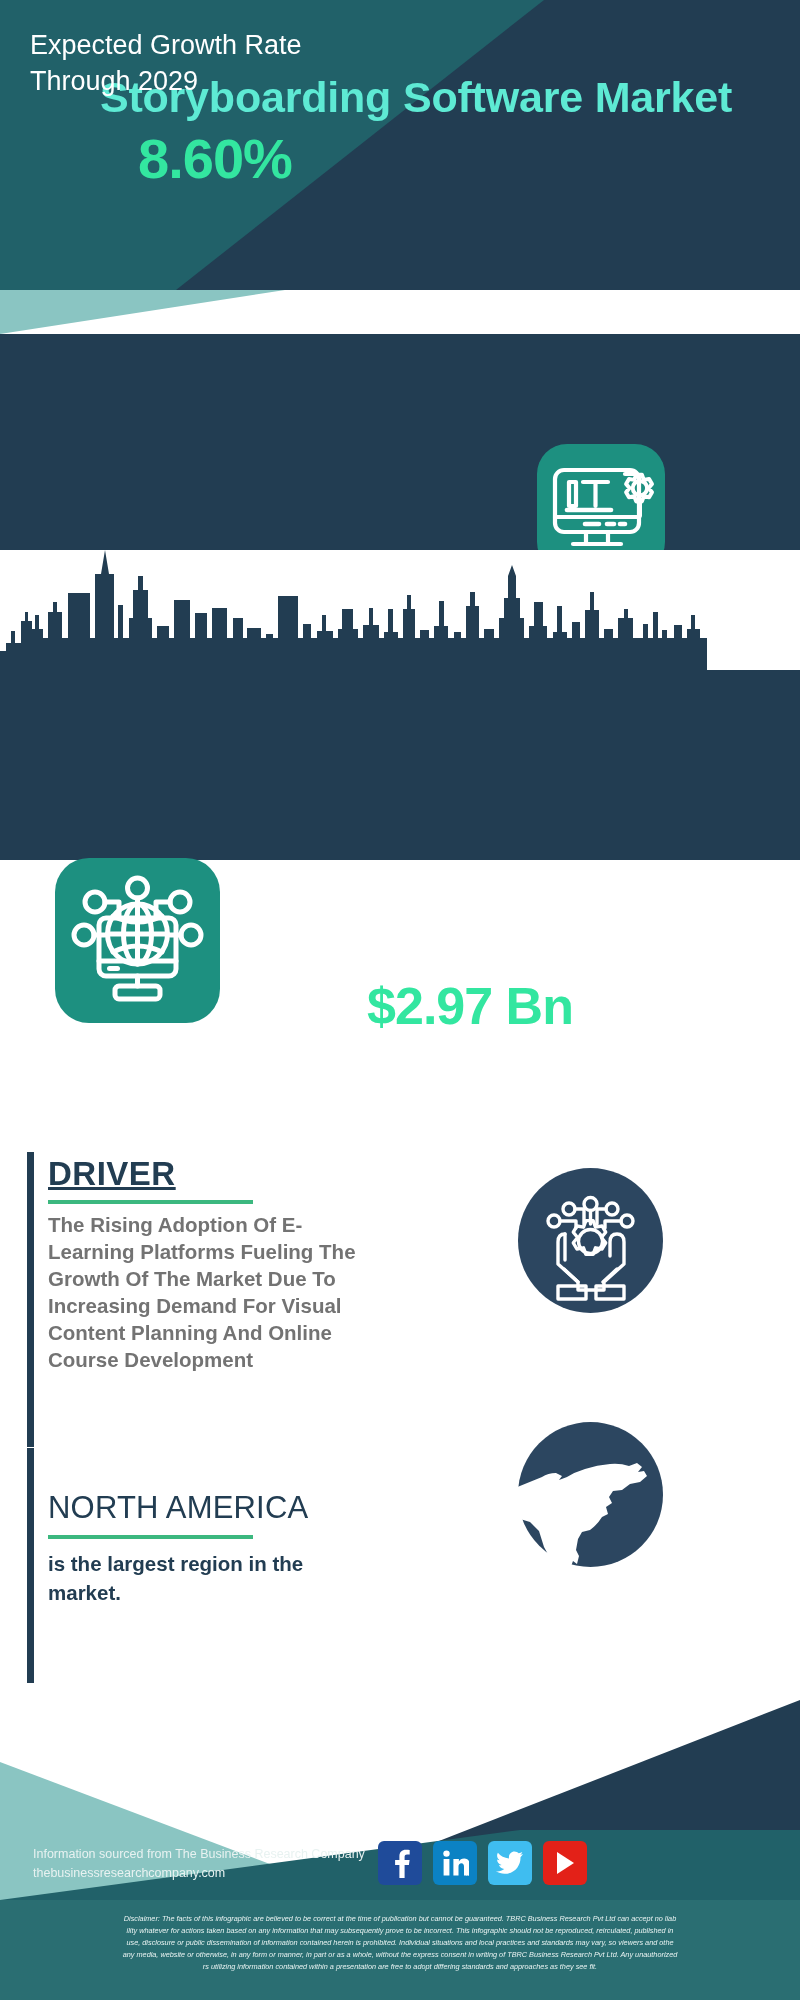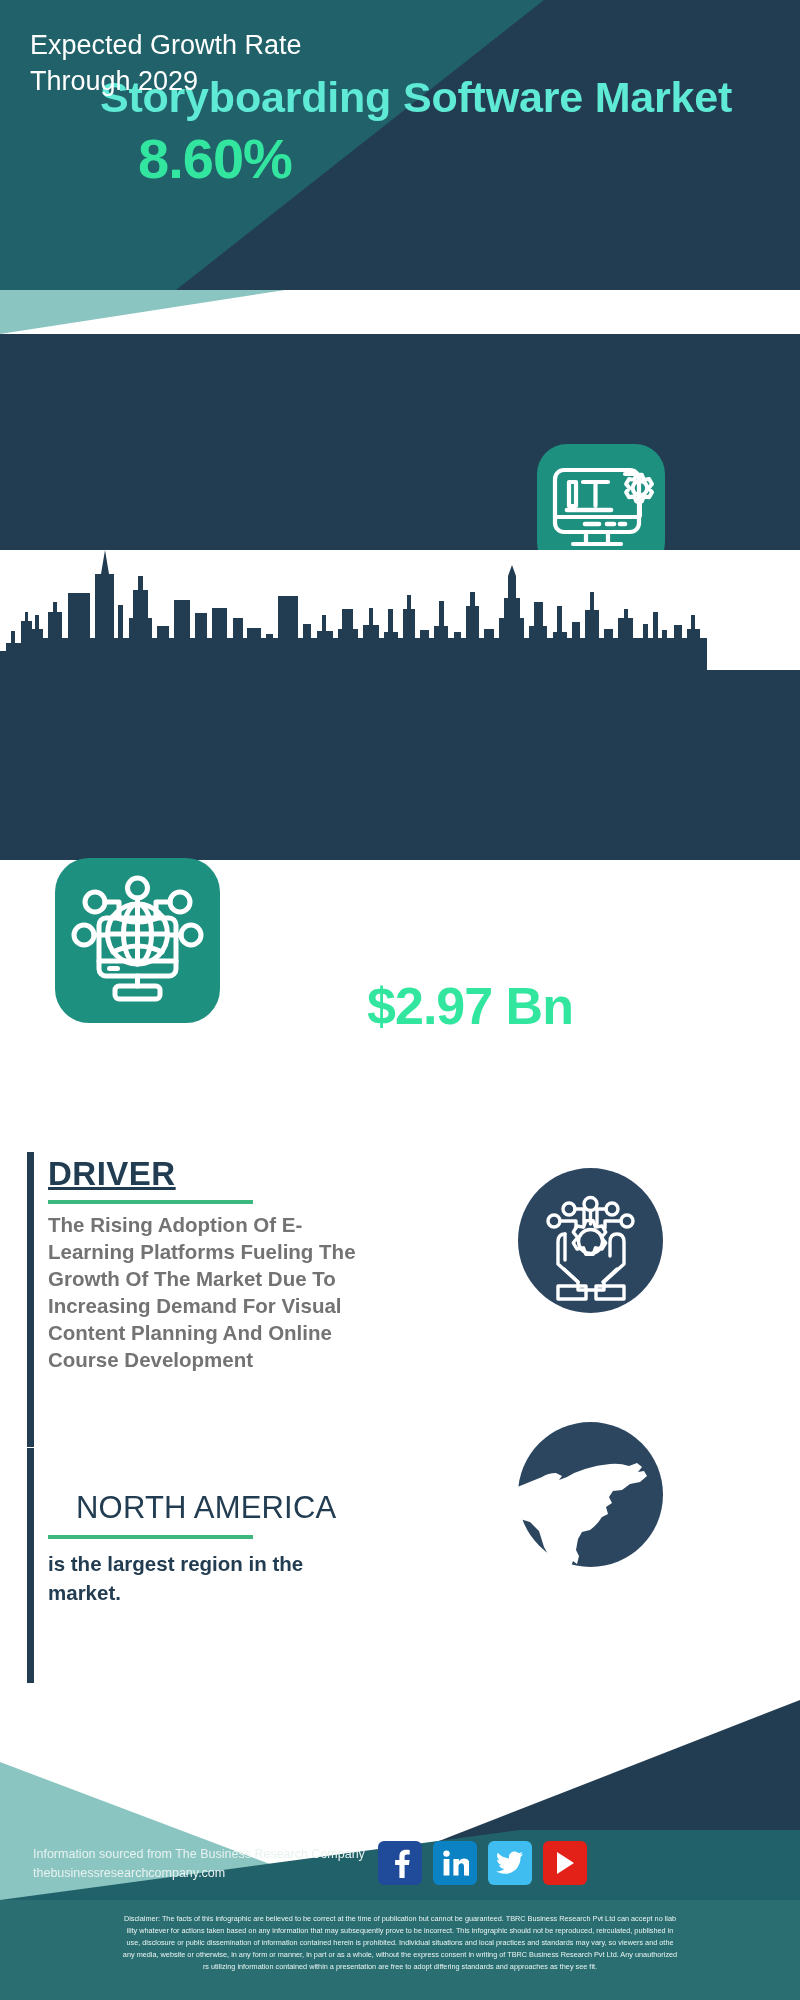--- a/index.html
+++ b/index.html
@@ -183,21 +183,20 @@
     font-weight: bold;
     line-height: 1.32;
   }
 
   .region-heading {
     position: absolute;
     left: 48px; top: 1490px;
     color: #223d52;
     font-size: 31px;
     letter-spacing: 0.2px;
-    margin-left: 28px;
   }
   .region-rule {
     position: absolute;
     left: 48px; top: 1535px;
     width: 205px; height: 4px;
     background: #3cb87f;
   }
   .region-body {
     position: absolute;
     left: 48px; top: 1550px;
@@ -283,20 +282,21 @@
     position: absolute;
     left: 0; top: 1913px;
     width: 800px;
     padding: 0 14px;
     box-sizing: border-box;
     color: #eaf4f3;
     font-size: 7.3px;
     line-height: 1.63;
     text-align: center;
     z-index: 6;
+    font-style: italic;
   }
   .disc-line { display: block; }
 </style>
 </head>
 <body>
 
 <div id="infographic">
 
   <div class="header">
     <div class="header-diag"></div>

